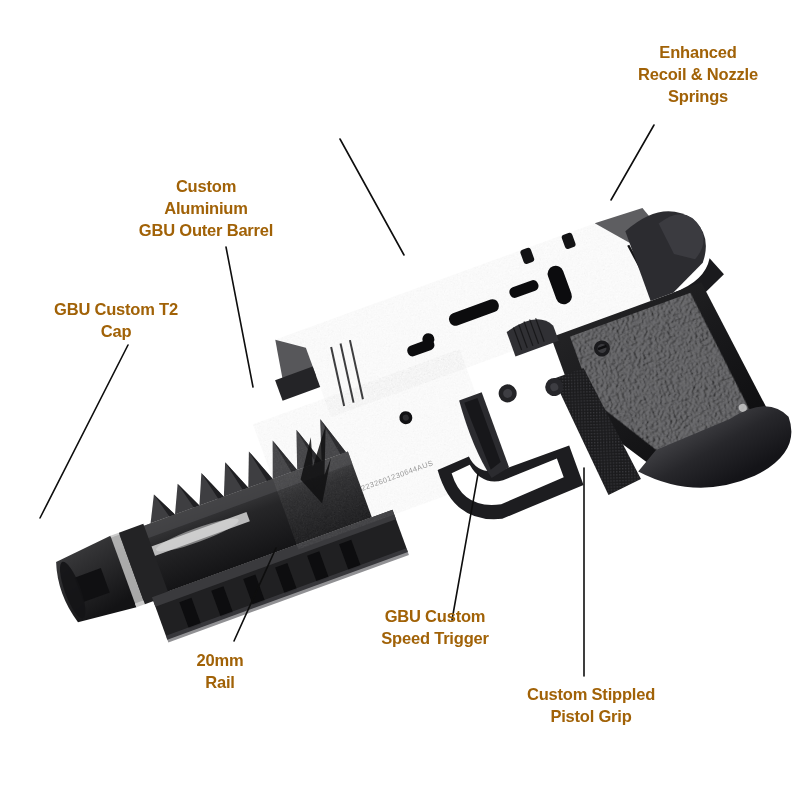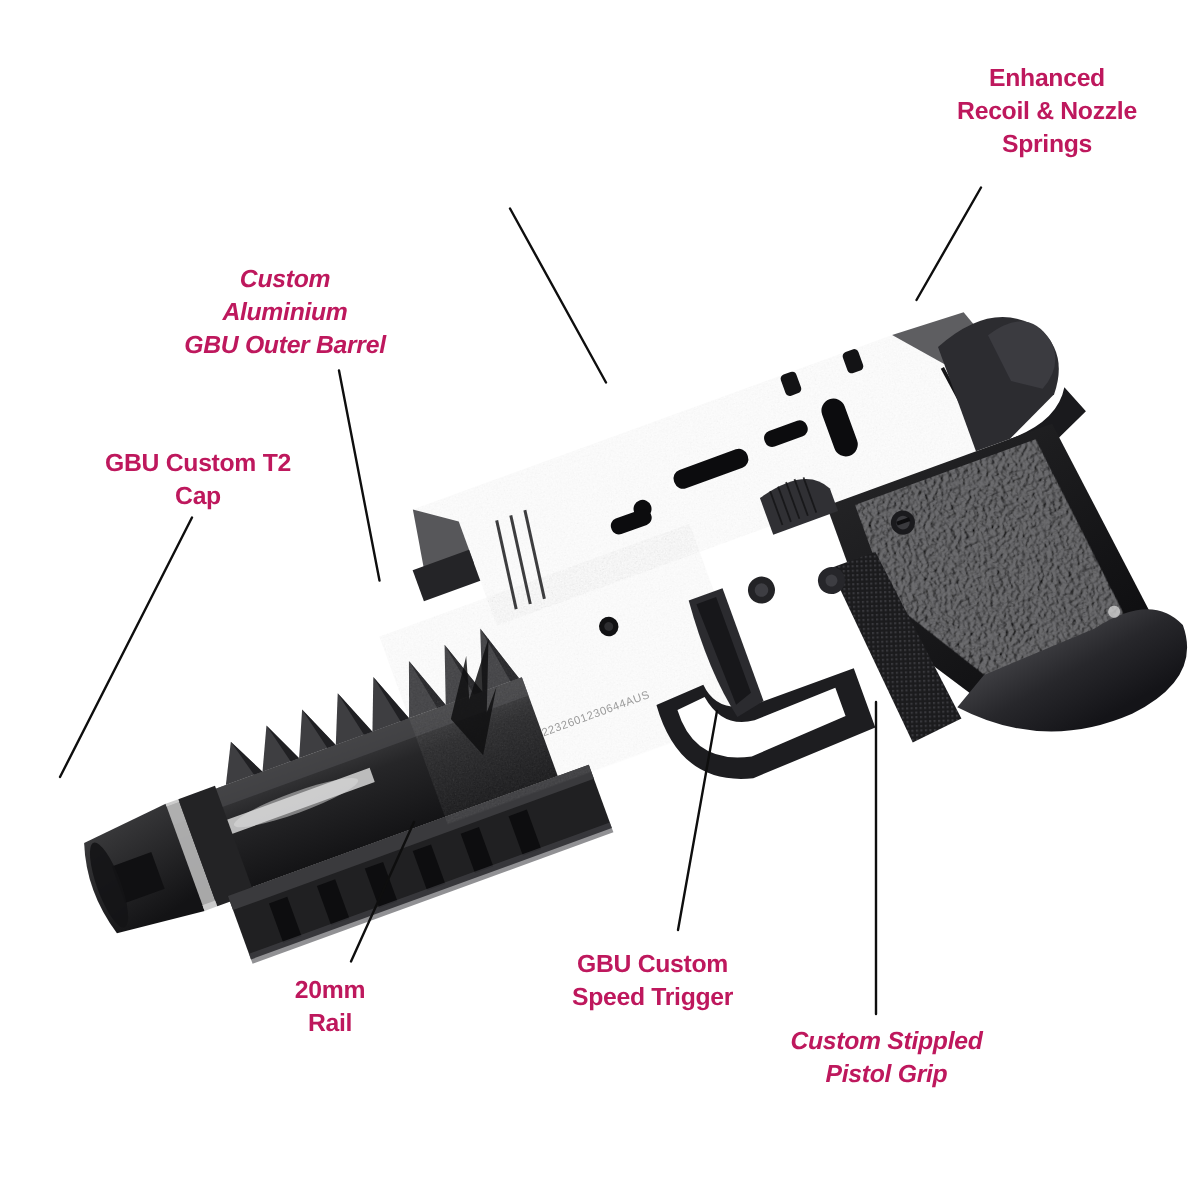--- a/index.html
+++ b/index.html
@@ -2,21 +2,21 @@
 <html><head>
 <meta charset="utf-8">
 <title>Product Annotation Diagram</title>
 <style>
   html,body{margin:0;padding:0;background:#ffffff;}
   body{width:800px;height:800px;overflow:hidden;
        font-family:"Liberation Sans",sans-serif;}
   #stage{position:relative;width:800px;height:800px;background:#ffffff;}
 
   
-  .callout{position:absolute;color:#be185d;font-weight:bold;
+  .callout{position:absolute;color:#a16207;font-weight:bold;
            font-size:16.5px;line-height:1.33;letter-spacing:-.2px;
            white-space:pre-line;}
   .c-center{text-align:center;}
 
   
   .layer{position:absolute;left:0;top:0;width:800px;height:800px;}
   .leader{stroke:#0e0e0e;stroke-width:1.6;fill:none;stroke-linecap:round;}
 
   .gun{position:absolute;left:0;top:0;width:800px;height:800px;}
 </style>
@@ -243,29 +243,29 @@
     <path class="leader" d="M 234 641 L 276 548"></path>
     <path class="leader" d="M 452 620 L 478 474"></path>
     <path class="leader" d="M 584 676 L 584 468"></path>
   </svg>
 
 
   <div class="callout c-center" style="left:600px;top:42px;width:196px;">Enhanced
 Recoil &amp; Nozzle
 Springs</div>
 
-  <div class="callout c-center" style="left:84px;top:176px;width:212px;font-style:italic;">Custom
+  <div class="callout c-center" style="left:100px;top:176px;width:212px;">Custom
 Aluminium
 GBU Outer Barrel</div>
 
-  <div class="callout c-center" style="left:34px;top:299px;width:196px;">GBU Custom T2
+  <div class="callout c-center" style="left:18px;top:299px;width:196px;">GBU Custom T2
 Cap</div>
 
   <div class="callout c-center" style="left:164px;top:650px;width:112px;">20mm
 Rail</div>
 
-  <div class="callout c-center" style="left:355px;top:633px;width:160px;">GBU Custom
+  <div class="callout c-center" style="left:355px;top:606px;width:160px;">GBU Custom
 Speed Trigger</div>
 
-  <div class="callout c-center" style="left:500px;top:684px;width:182px;font-style:italic;">Custom Stippled
+  <div class="callout c-center" style="left:500px;top:684px;width:182px;">Custom Stippled
 Pistol Grip</div>
 
 </div>
 
 </body></html>

